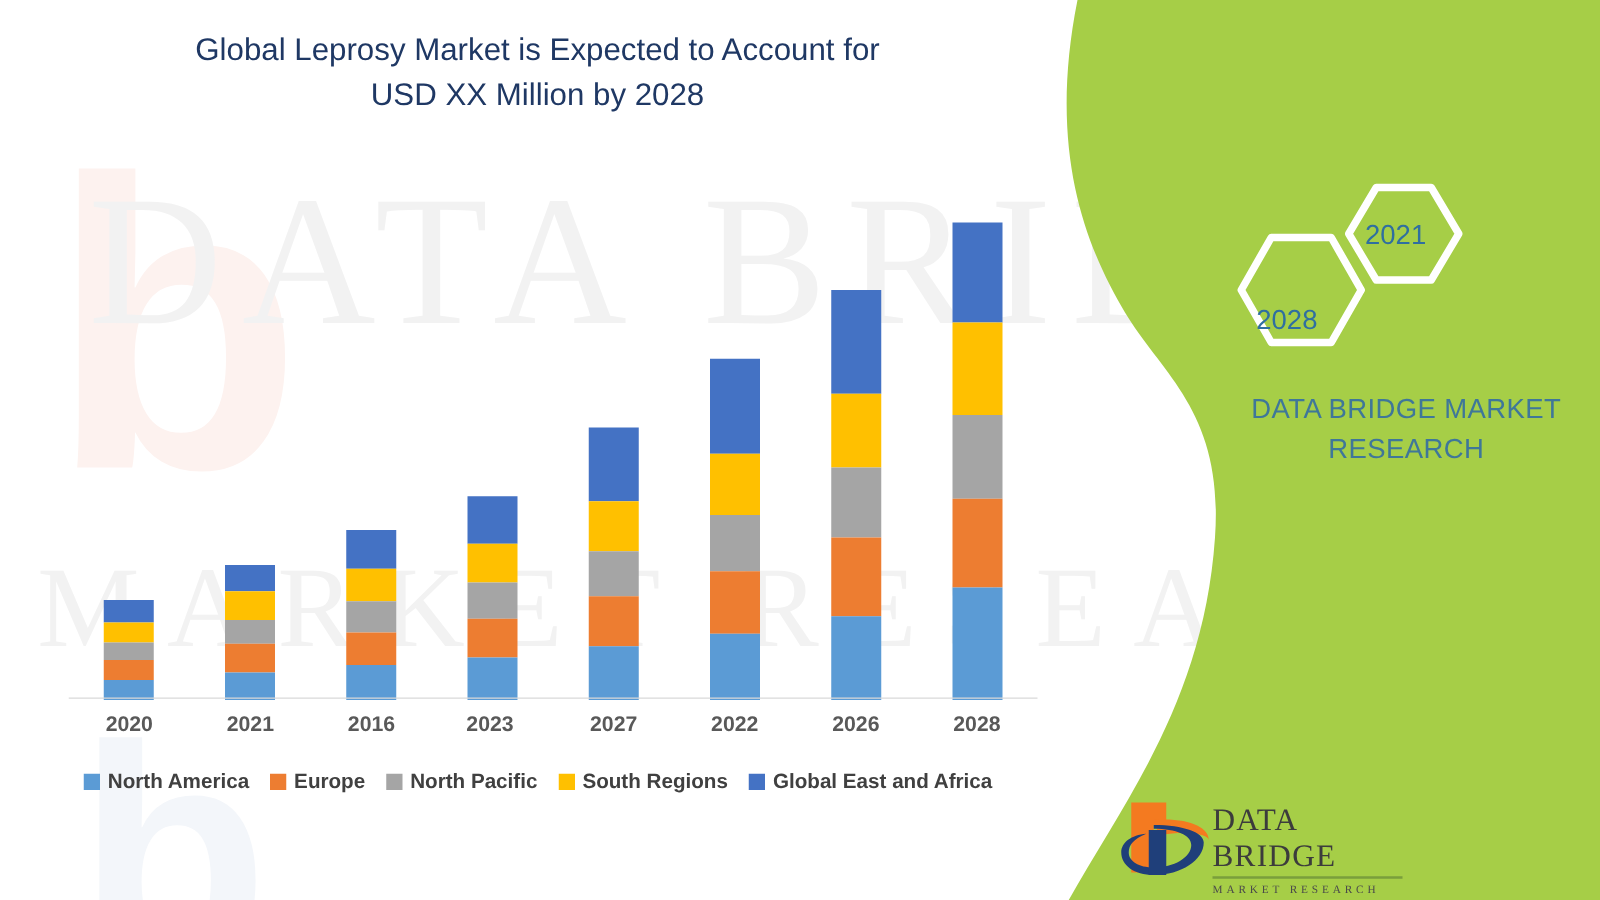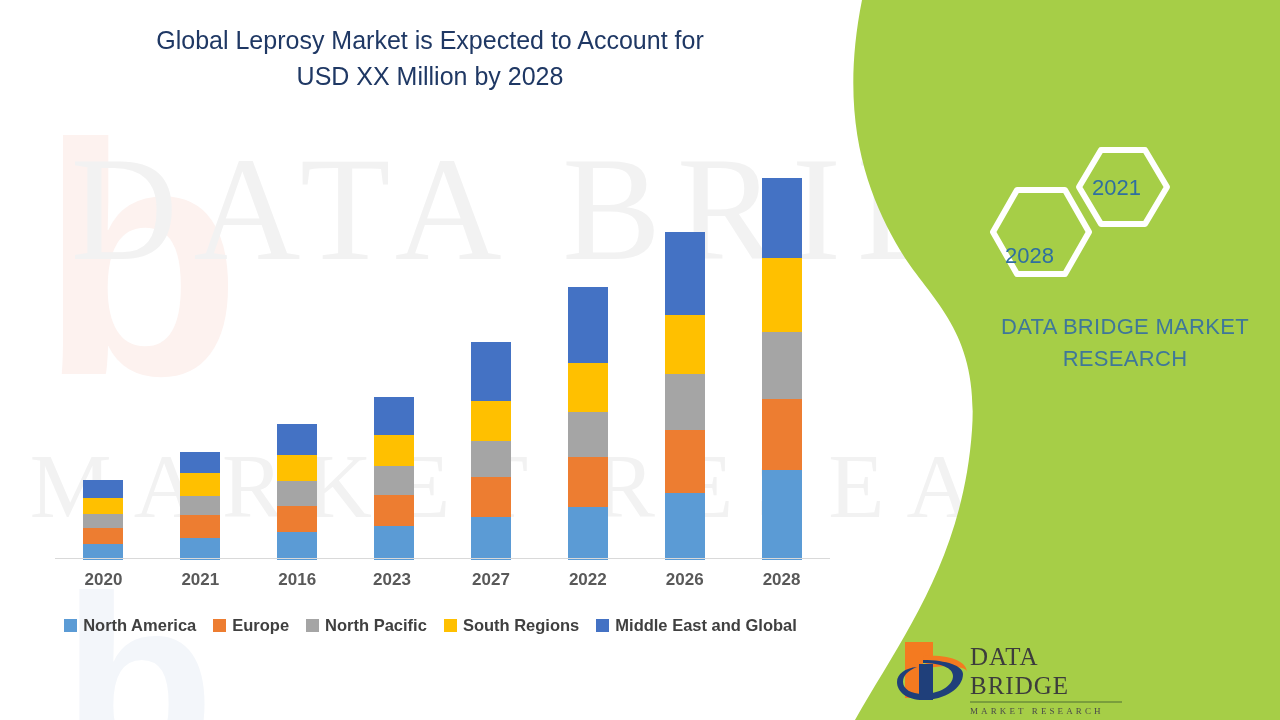--- a/index.html
+++ b/index.html
@@ -206,21 +206,21 @@
       <div class="leg-item">
         <span class="leg-sw" style="background: rgb(165, 165, 165);"></span>
         <span class="leg-tx">North Pacific</span>
       </div>
       <div class="leg-item">
         <span class="leg-sw" style="background: rgb(255, 192, 0);"></span>
         <span class="leg-tx">South Regions</span>
       </div>
       <div class="leg-item">
         <span class="leg-sw" style="background: rgb(68, 114, 196);"></span>
-        <span class="leg-tx">Middle East and Global</span>
+        <span class="leg-tx">Global East and Africa</span>
       </div>
     </div>
 
   <svg class="green-panel" viewBox="0 0 1280 720">
     <path id="panelPath" d="M 862 0 L 1280 0 L 1280 720 L 855 720
              C 900 640 963 560 972 430
              C 979 330 930 300 900 250
              C 868 196 838 120 862 0 Z" fill="#A6CE47"></path>
   </svg>
 

